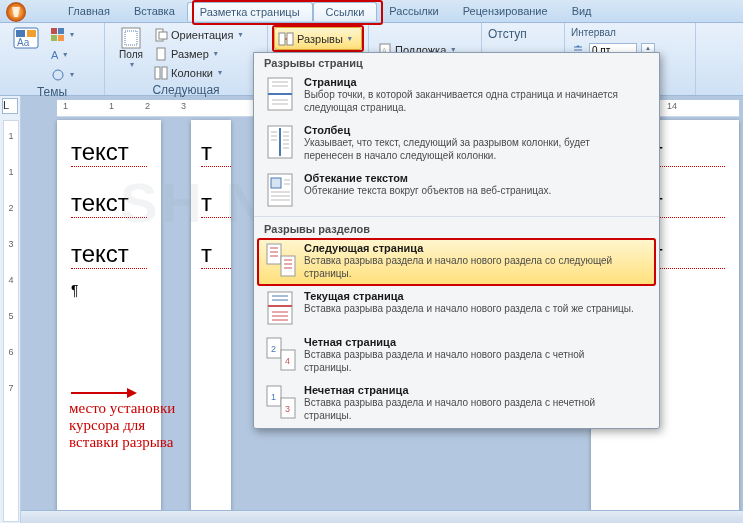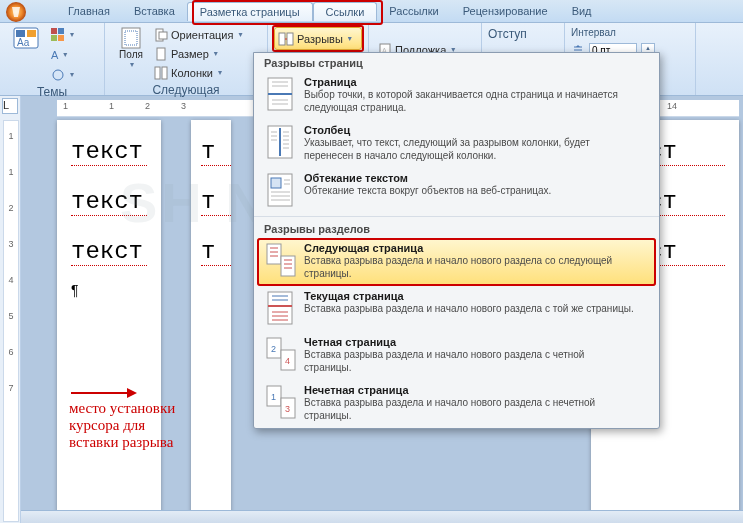--- a/index.html
+++ b/index.html
@@ -25,21 +25,21 @@
 .work{display:flex;height:429px;background:#b3c8e0}
 .left-rule{width:20px;background:#e7eff8;border-right:1px solid #bcd0e8;position:relative}
 .left-rule .box{position:absolute;left:2px;top:2px;width:14px;height:14px;border:1px solid #9db9d8;background:#fff}
 .vruler{position:absolute;left:3px;top:24px;width:14px;height:400px;background:#fff;border:1px solid #cbd9ea}
 .vtick{position:absolute;left:0;width:14px;text-align:center;font-size:9px;color:#666}
 .doc-area{flex:1;position:relative;overflow:hidden}
 .hruler{height:16px;background:#fff;border-bottom:1px solid #cbd9ea;margin-left:36px;margin-right:4px;margin-top:4px;position:relative;font-size:9px;color:#666}
 .htick{position:absolute;top:1px}
 .pages-wrap{position:absolute;left:36px;top:24px;right:4px;bottom:0;display:flex;gap:30px}
 .page{width:190px;background:#fff;box-shadow:0 1px 4px rgba(0,0,0,.3);padding:18px 14px;position:relative}
-.txt-line{font-family:Liberation Mono, monospace;font-size:24px;border-bottom:1px dotted #c00;color:#000;margin-bottom:22px}
+.txt-line{font-family:Liberation Sans, sans-serif;font-size:24px;border-bottom:1px dotted #c00;color:#000;margin-bottom:22px}
 .page2-rows .txt-line{width:120px}
 .para-mark{font-size:14px;color:#000;position:absolute;left:14px;top:162px}
 .annot{font-family:"Times New Roman",serif;font-size:15px;color:#c00;position:absolute;left:48px;top:304px;line-height:17px;z-index:3}
 .arrow{position:absolute;left:48px;top:290px;z-index:3}
 .dropdown{position:absolute;left:253px;top:52px;width:405px;background:#f3f5f7;border:1px solid #8b9cb1;border-radius:0 0 3px 3px;box-shadow:2px 3px 8px rgba(0,0,0,.35);z-index:10}
 .dd-sect{font-weight:bold;font-size:11px;color:#4a4a4a;padding:4px 10px 3px}
 .dd-item{display:flex;gap:4px;padding:4px 10px 6px;cursor:pointer}
 .dd-item.sel{background:linear-gradient(#fff6cf,#ffe07a);border:1px solid #e0a830;border-radius:3px;margin:0 3px;padding:3px 6px 5px}
 .dd-hl{position:relative}
 .dd-hl::after{content:"";position:absolute;left:3px;right:3px;top:0;bottom:0;border:2px solid #c00;border-radius:3px;pointer-events:none}

